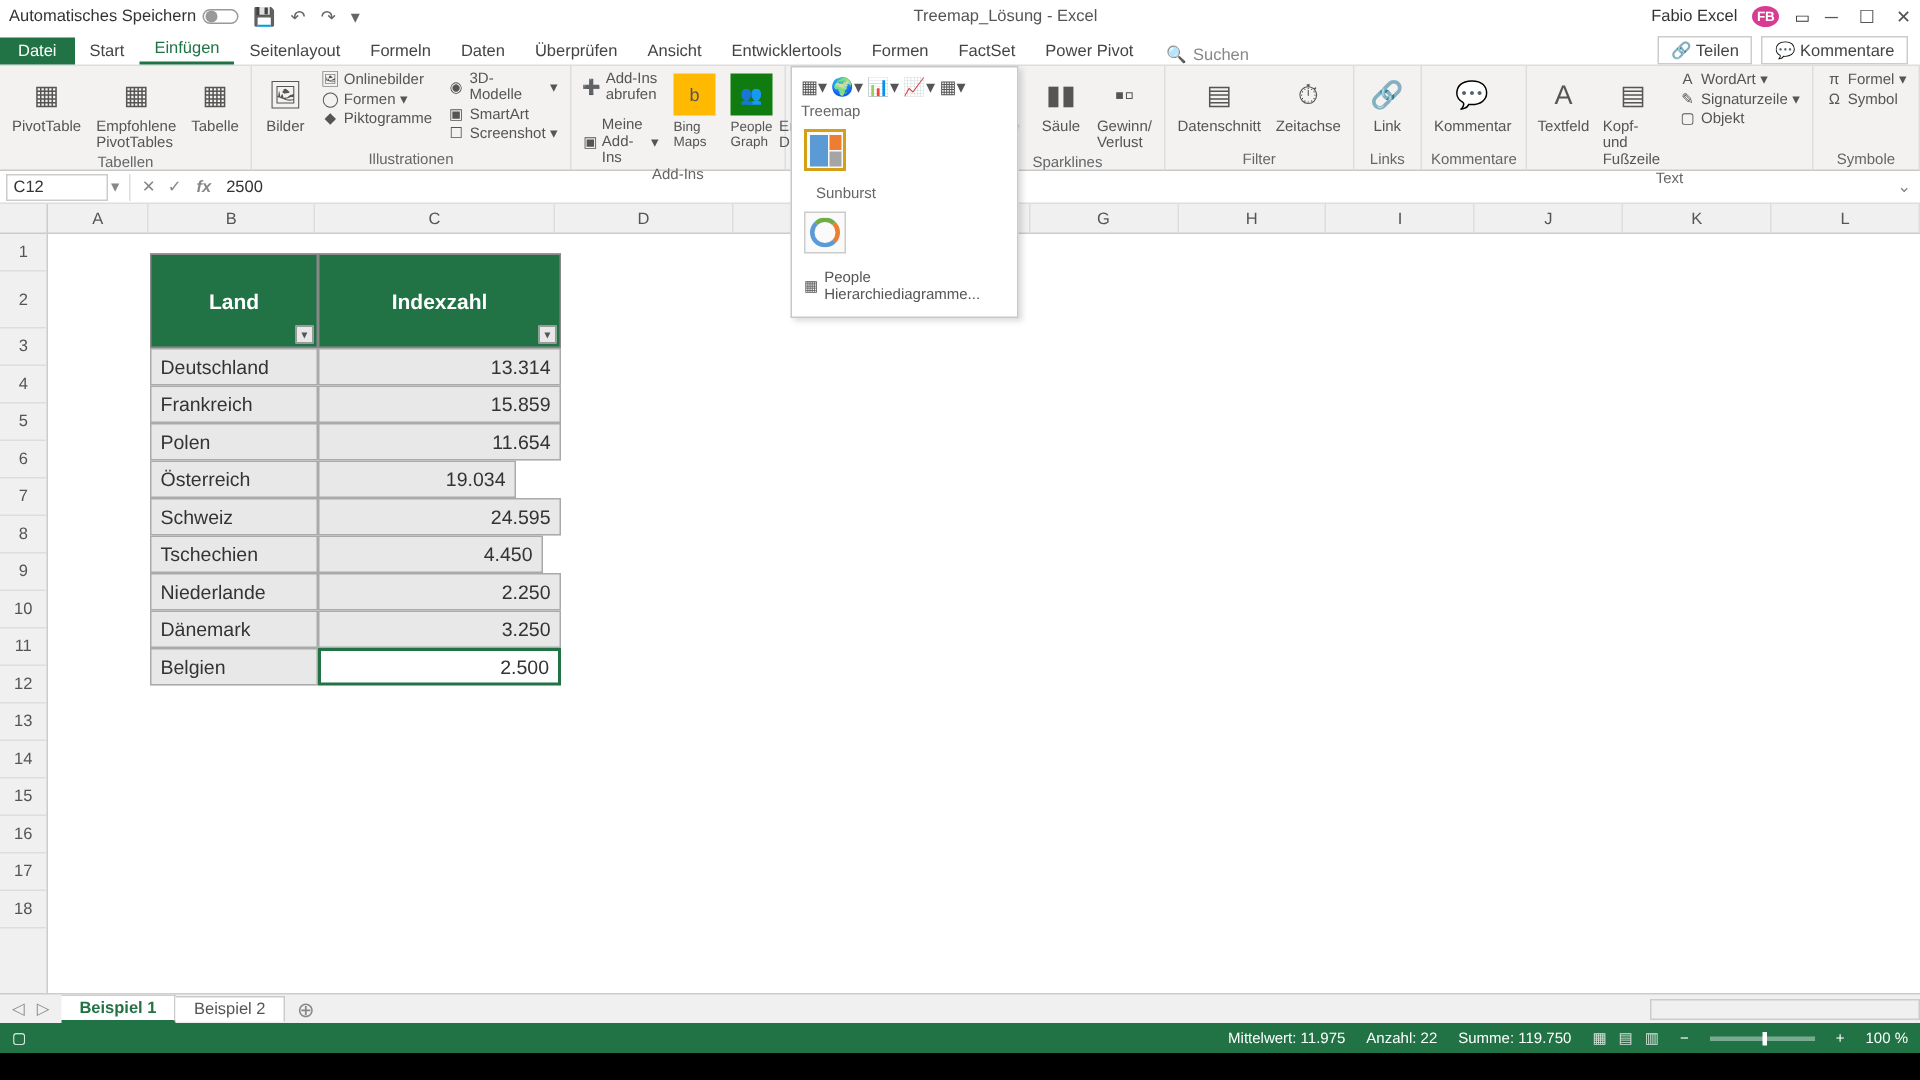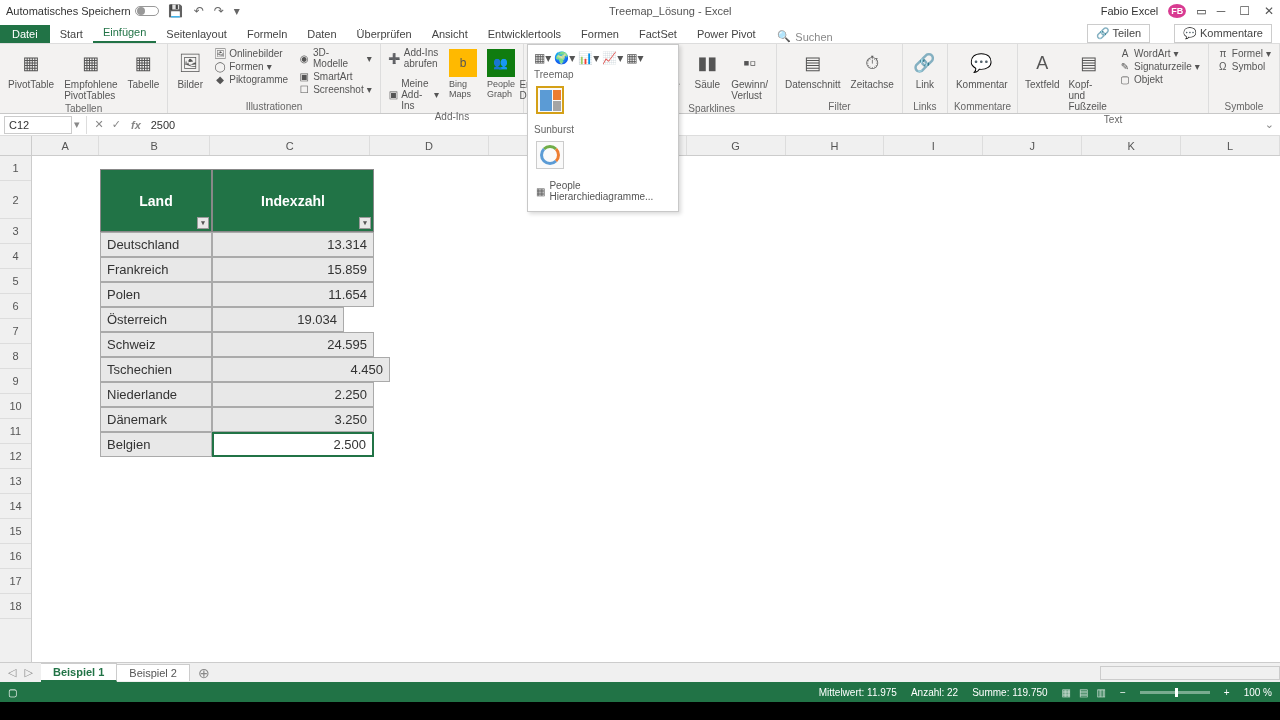--- a/index.html
+++ b/index.html
@@ -15,21 +15,21 @@
 .title-center { flex: 1; text-align: center; color: #555; }
 .title-right { display: flex; align-items: center; gap: 10px; }
 .user-badge { width: 18px; height: 14px; border-radius: 50%; background: #d83b91; color: #fff; display: flex; align-items: center; justify-content: center; font-size: 9px; font-weight: bold; }
 .win-btns { display: flex; gap: 14px; font-size: 12px; color: #555; }
 
 
 .ribbon-tabs { height: 22px; background: #fff; display: flex; align-items: flex-end; border-bottom: 1px solid #ddd; font-size: 11px; }
 .rtab { padding: 3px 10px; color: #444; cursor: pointer; }
 .rtab.file { background: #217346; color: #fff; padding: 3px 12px; }
 .rtab.active { border-bottom: 2px solid #217346; color: #217346; }
-.rtab-right { margin-left: auto; display: flex; align-items: center; gap: 24px; padding-right: 8px; }
+.rtab-right { margin-left: auto; display: flex; align-items: center; gap: 6px; padding-right: 8px; }
 .share-btn, .comment-btn { background: #fff; border: 1px solid #ccc; padding: 2px 8px; font-size: 11px; color: #444; }
 
 
 .ribbon { height: 70px; background: #f3f2f1; border-bottom: 1px solid #c8c8c8; display: flex; font-size: 10px; color: #555; position: relative; }
 .rgroup { border-right: 1px solid #ddd; padding: 3px 6px 0 6px; display: flex; flex-direction: column; }
 .rgroup-content { flex: 1; display: flex; align-items: flex-start; gap: 6px; }
 .rgroup-label { text-align: center; font-size: 10px; color: #666; padding-bottom: 1px; }
 .big-btn { display: flex; flex-direction: column; align-items: center; gap: 2px; padding: 2px; min-width: 32px; }
 .big-icon { width: 28px; height: 28px; display: flex; align-items: center; justify-content: center; font-size: 18px; }
 .small-list { display: flex; flex-direction: column; gap: 1px; font-size: 10px; }
@@ -326,21 +326,21 @@
       <span style="font-size:12px;">▦▾</span>
     </div>
     <div class="dd-section-label">Treemap</div>
     <div class="dd-thumb selected">
         <div class="treemap-mini">
           <span></span>
           <span></span>
           <span></span>
         </div>
       </div>
-    <div class="dd-section-label" style="margin-top:8px;">Sunburst</div>
+    <div class="dd-section-label" style="margin-top:8px;margin-left:10px;">Sunburst</div>
     <div class="dd-thumb">
         <div class="sunburst-ring"></div>
       </div>
     <div class="dd-more">
         <span>▦</span>
         <span>People Hierarchiediagramme...</span>
       </div>
   </div>
 </div>
 
@@ -419,21 +419,21 @@
         <div class="dt-row">
           <div class="dt-cell" style="width: 112px;">Österreich</div>
           <div class="dt-cell num" style="width: 132px;">19.034</div>
         </div>
         <div class="dt-row">
           <div class="dt-cell" style="width: 112px;">Schweiz</div>
           <div class="dt-cell num" style="width: 162px;">24.595</div>
         </div>
         <div class="dt-row">
           <div class="dt-cell" style="width: 112px;">Tschechien</div>
-          <div class="dt-cell num" style="width: 178px;">4.450</div>
+          <div class="dt-cell num" style="width: 150px;">4.450</div>
         </div>
         <div class="dt-row">
           <div class="dt-cell" style="width: 112px;">Niederlande</div>
           <div class="dt-cell num" style="width: 162px;">2.250</div>
         </div>
         <div class="dt-row">
           <div class="dt-cell" style="width: 112px;">Dänemark</div>
           <div class="dt-cell num" style="width: 162px;">3.250</div>
         </div>
         <div class="dt-row">

